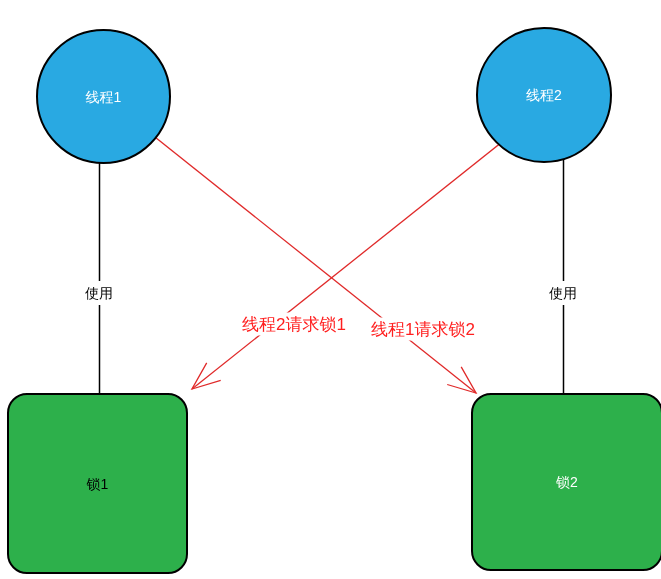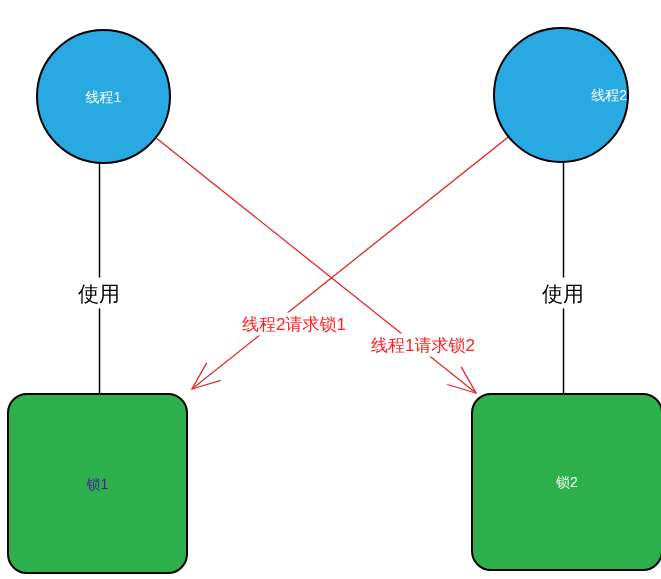--- a/index.html
+++ b/index.html
@@ -37,50 +37,50 @@
     line-height: 1;
     white-space: nowrap;
   }
   .thread-node {
     width: 135px;
     height: 135px;
     border: 2px solid #000000;
     border-radius: 50%;
   }
   #thread1 { left: 36px; top: 29px; }
-  #thread2 { left: 493px; top: 27px; width: 136px; height: 136px; justify-content: flex-end; }
+  #thread2 { left: 476px; top: 27px; width: 136px; height: 136px; }
   .lock-node {
     width: 181px;
     height: 181px;
     border: 2px solid #000000;
     border-radius: 20px;
   }
   #lock1 { left: 7px; top: 393px; }
   #lock2 { left: 471px; top: 393px; width: 192px; height: 178px; }
   .edge-label {
     position: absolute;
     transform: translate(-50%, -50%);
     background: #ffffff;
     white-space: nowrap;
     z-index: 3;
     line-height: 1;
   }
   .use-label {
-    font-size: 21px;
+    font-size: 14px;
     color: #000000;
     padding: 5px 8px;
   }
   #use-label-left  { left: 99px;  top: 293px; }
   #use-label-right { left: 563px; top: 293px; }
   .request-label {
     font-size: 17px;
     padding: 3px 5px;
   }
   #request-label-a { left: 294px; top: 324px; }
-  #request-label-b { left: 423px; top: 329px; margin-top: 16px; }
+  #request-label-b { left: 423px; top: 329px; }
 </style>
 </head>
 <body>
 
 <div class="canvas">
 
   <svg class="edges-svg" viewBox="0 0 661 579" xmlns="http://www.w3.org/2000/svg">
 
     <line x1="99.5" y1="96" x2="99.5" y2="400" stroke="#000" stroke-width="1.5" style="stroke: rgb(0, 0, 0);"></line>
     <line x1="563.5" y1="95" x2="563.5" y2="400" stroke="#000" stroke-width="1.5" style="stroke: rgb(0, 0, 0);"></line>
@@ -94,21 +94,21 @@
 
   <div class="node thread-node" id="thread1" style="background: rgb(41, 169, 226);">
     <span class="node-label" style="color: rgb(255, 255, 255);">线程1</span>
   </div>
 
   <div class="node thread-node" id="thread2" style="background: rgb(41, 169, 226);">
     <span class="node-label" style="color: rgb(255, 255, 255);">线程2</span>
   </div>
 
   <div class="node lock-node" id="lock1" style="background: rgb(45, 176, 75);">
-    <span class="node-label" style="color: #4c1d95;">锁1</span>
+    <span class="node-label" style="color: #000000;">锁1</span>
   </div>
 
   <div class="node lock-node" id="lock2" style="background: rgb(45, 176, 75);">
     <span class="node-label" style="color: rgb(255, 255, 255);">锁2</span>
   </div>
 
   <div class="edge-label use-label" id="use-label-left" style="color: rgb(0, 0, 0);">使用</div>
 
   <div class="edge-label use-label" id="use-label-right" style="color: rgb(0, 0, 0);">使用</div>
 

